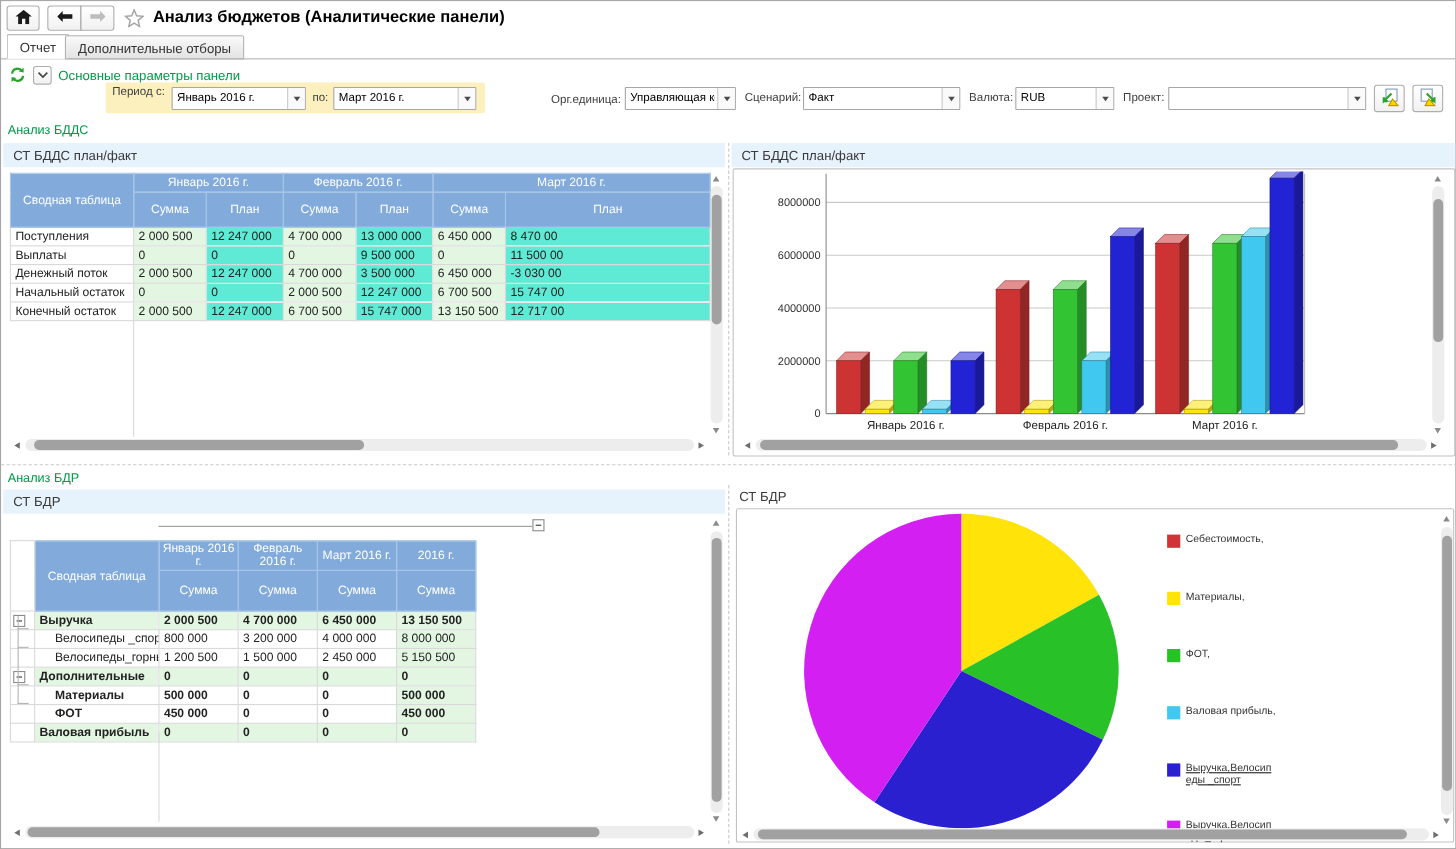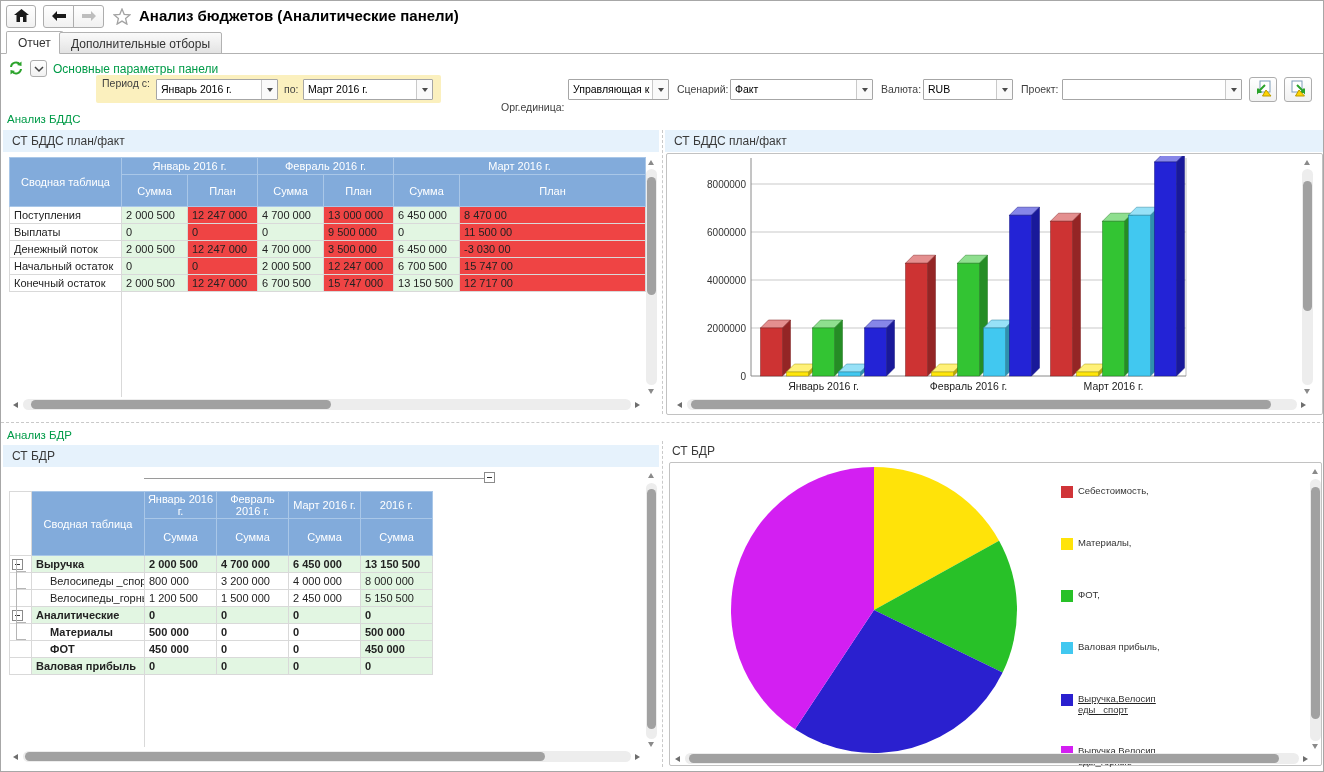--- a/index.html
+++ b/index.html
@@ -29,21 +29,21 @@
   
   .ptitle{position:absolute;background:#e6f2fc;color:#3a3a3a;font-size:12px;padding:4px 0 0 9px;height:22px}
 
   
   table{border-collapse:collapse;table-layout:fixed;font-size:11px}
   .pt th{background:#82abdb;color:#fff;font-weight:normal;border:1px solid #a9c7e8;font-size:11px;vertical-align:middle;padding:1px 2px}
   .pt td{border:1px solid #d9d9d9;height:17px;padding:1px 4px;white-space:nowrap;overflow:hidden}
   .pt td.lbl{text-align:left;background:#fff}
   .pt td.num{text-align:left}
   .sum{background:#e2f6e2}
-  .plan{background:#ef4444}
+  .plan{background:#5eead4}
   #t2 tr.group td{background:#e2f6e2;font-weight:bold}
   #t2 tr.group td.tree{background:#fff}
   #t2 tr.child td,#t2 tr.childb td{background:#fff}
   #t2 tr.child td.last,#t2 tr.childb td.last{background:#e2f6e2}
   #t2 tr.childb td{font-weight:bold}
   #t2 td.tree{padding:1px 2px}
   #t2 td.ind{padding-left:18px}
   .exp{display:inline-block;width:11px;height:11px;border:1px solid #8b8b8b;background:#fff;position:relative;vertical-align:middle}
   .exp i{position:absolute;left:2px;top:4px;width:5px;height:1px;background:#333}
 
@@ -137,21 +137,21 @@
       </span>
   </div>
   <span class="plabel" style="left:283px;top:82px">по:</span>
   <div class="combo" style="left:302px;top:78px;width:130px">
     <span class="val">Март 2016 г.</span>
     <span class="dd">
         <i class="tri-d"></i>
       </span>
   </div>
 
-  <span class="plabel" style="left:500px;top:100px">Орг.единица:</span>
+  <span class="plabel" style="left:500px;top:84px">Орг.единица:</span>
   <div class="combo" style="left:567px;top:78px;width:101px">
     <span class="val">Управляющая компания</span>
     <span class="dd">
         <i class="tri-d"></i>
       </span>
   </div>
 
   <span class="plabel" style="left:676px;top:82px">Сценарий:</span>
   <div class="combo" style="left:729px;top:78px;width:143px">
     <span class="val">Факт</span>
@@ -420,21 +420,21 @@
         <tr class="child">
           <td class="tree"></td>
           <td class="lbl ind">Велосипеды_горные</td>
           <td class="num ">1 200 500</td>
           <td class="num ">1 500 000</td>
           <td class="num ">2 450 000</td>
           <td class="num last">5 150 500</td>
         </tr>
         <tr class="group">
           <td class="tree"><span class="exp"><i></i></span></td>
-          <td class="lbl ">Аналитические</td>
+          <td class="lbl ">Дополнительные</td>
           <td class="num ">0</td>
           <td class="num ">0</td>
           <td class="num ">0</td>
           <td class="num last">0</td>
         </tr>
         <tr class="childb">
           <td class="tree"></td>
           <td class="lbl ind">Материалы</td>
           <td class="num ">500 000</td>
           <td class="num ">0</td>

